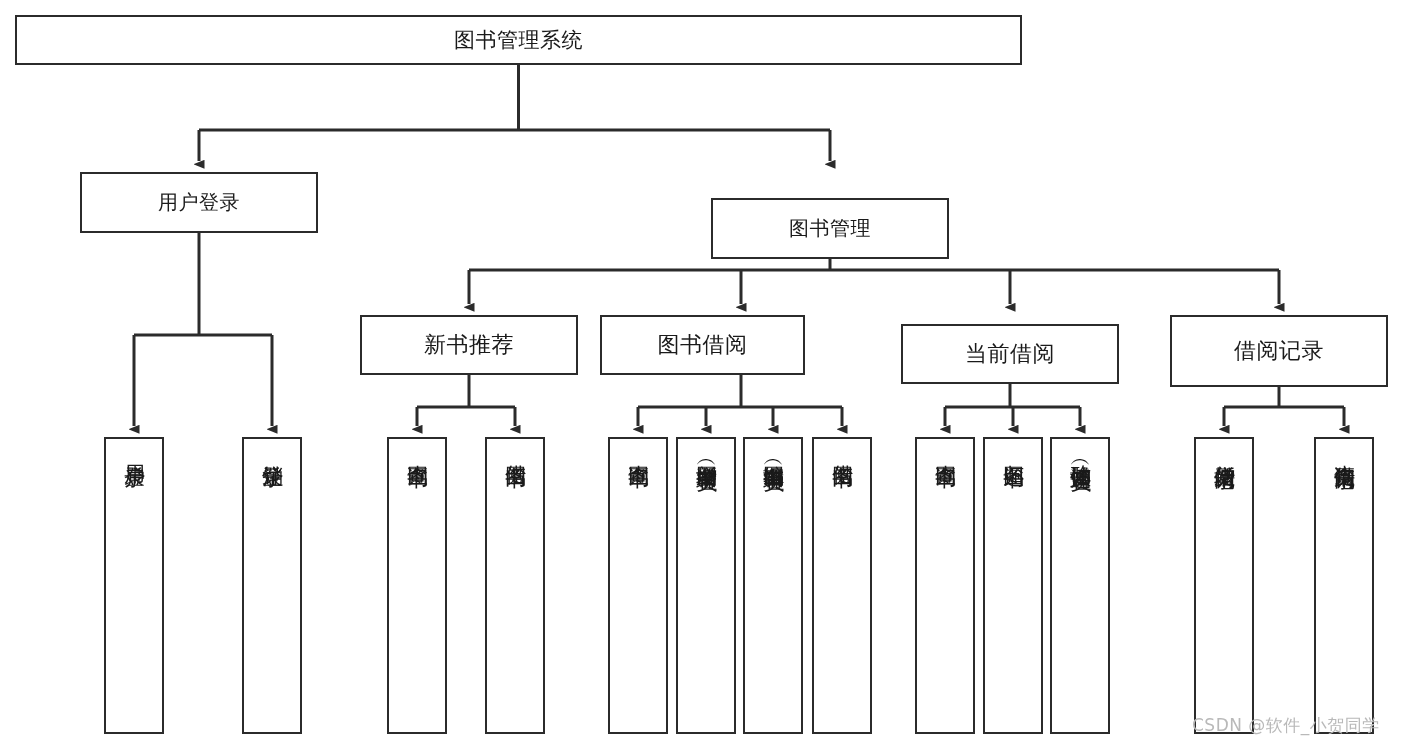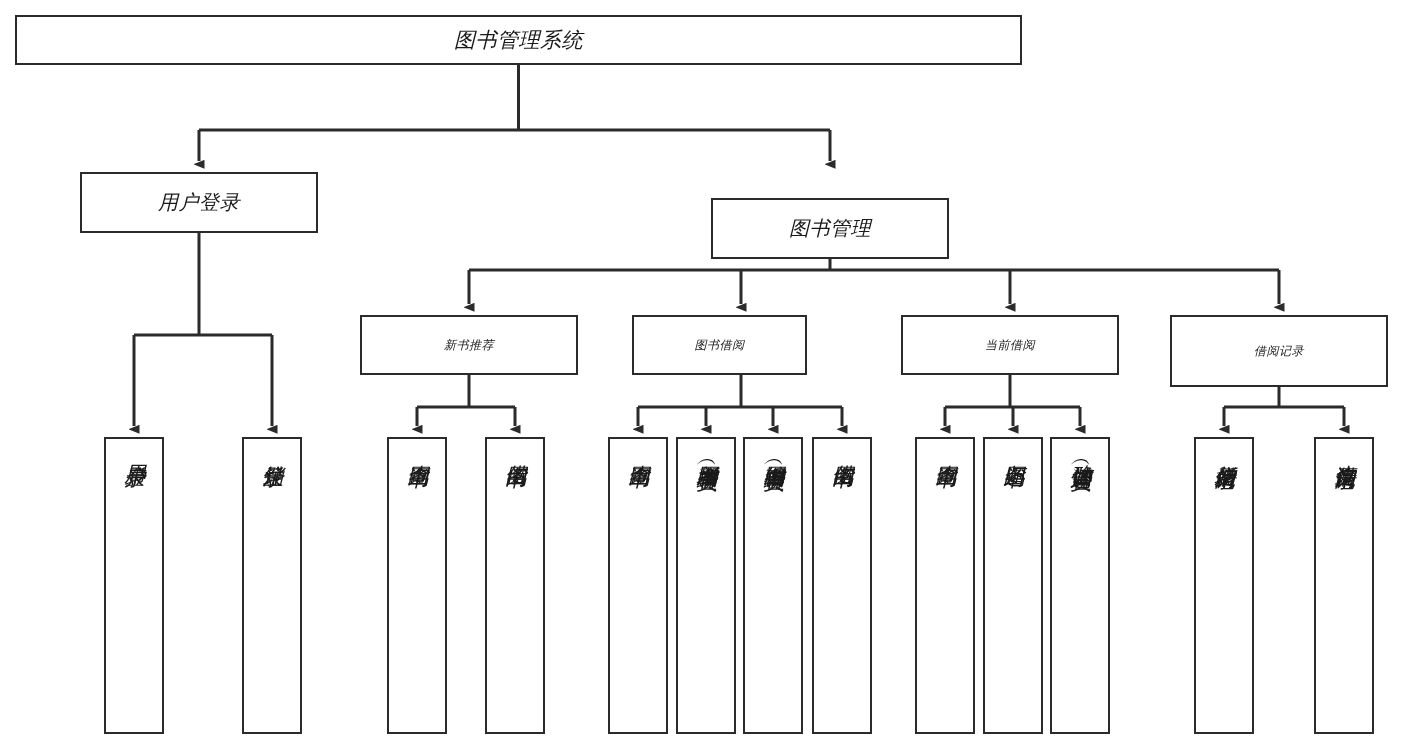--- a/index.html
+++ b/index.html
@@ -34,25 +34,24 @@
     display: flex;
     align-items: center;
     justify-content: center;
     color: #1a1a1a;
   }
   .node .lbl {
     display: block;
     text-align: center;
     line-height: 1.18;
     letter-spacing: 0.5px;
-    font-style: italic;
   }
   .node.root .lbl { font-size: 21px; }
   .node.mid .lbl  { font-size: 20px; }
-  .node.sub .lbl  { font-size: 12px; }
+  .node.sub .lbl  { font-size: 22px; }
   .node.leaf {
     align-items: flex-start;
     padding-top: 9px;
   }
   .node.leaf .lbl {
     writing-mode: vertical-rl;
     text-orientation: upright;
     font-size: 21px;
     line-height: 1.12;
     letter-spacing: 1px;
@@ -120,24 +119,24 @@
       </div>
       <div class="node mid" style="left: 80px; top: 172px; width: 238px; height: 61px;">
         <span class="lbl">用户登录</span>
       </div>
       <div class="node mid" style="left: 711px; top: 172px; width: 238px; height: 61px; margin-top: 26px;">
         <span class="lbl">图书管理</span>
       </div>
       <div class="node sub" style="left: 360px; top: 315px; width: 218px; height: 60px;">
         <span class="lbl">新书推荐</span>
       </div>
-      <div class="node sub" style="left: 632px; top: 315px; width: 175px; height: 60px;">
+      <div class="node sub" style="left: 600px; top: 315px; width: 205px; height: 60px;">
         <span class="lbl">图书借阅</span>
       </div>
-      <div class="node sub" style="left: 901px; top: 315px; width: 218px; height: 60px;">
+      <div class="node sub" style="left: 901px; top: 324px; width: 218px; height: 60px;">
         <span class="lbl">当前借阅</span>
       </div>
       <div class="node sub" style="left: 1170px; top: 315px; width: 218px; height: 72px;">
         <span class="lbl">借阅记录</span>
       </div>
       <div class="node leaf" style="left: 104px; top: 437px; width: 60px; height: 297px;">
         <span class="lbl">用户登录</span>
       </div>
       <div class="node leaf" style="left: 242px; top: 437px; width: 60px; height: 297px;">
         <span class="lbl">注销登录</span>
@@ -170,14 +169,15 @@
         <span class="lbl">确认归还（管理员）</span>
       </div>
       <div class="node leaf" style="left: 1194px; top: 437px; width: 60px; height: 297px;">
         <span class="lbl">新增借阅记录</span>
       </div>
       <div class="node leaf" style="left: 1314px; top: 437px; width: 60px; height: 297px;">
         <span class="lbl">查询借阅记录</span>
       </div>
     </div>
 
+  <div class="watermark" style="left: 1192px; top: 714px;">CSDN @软件_小贺同学</div>
 
 </div>
 
 </body></html>

